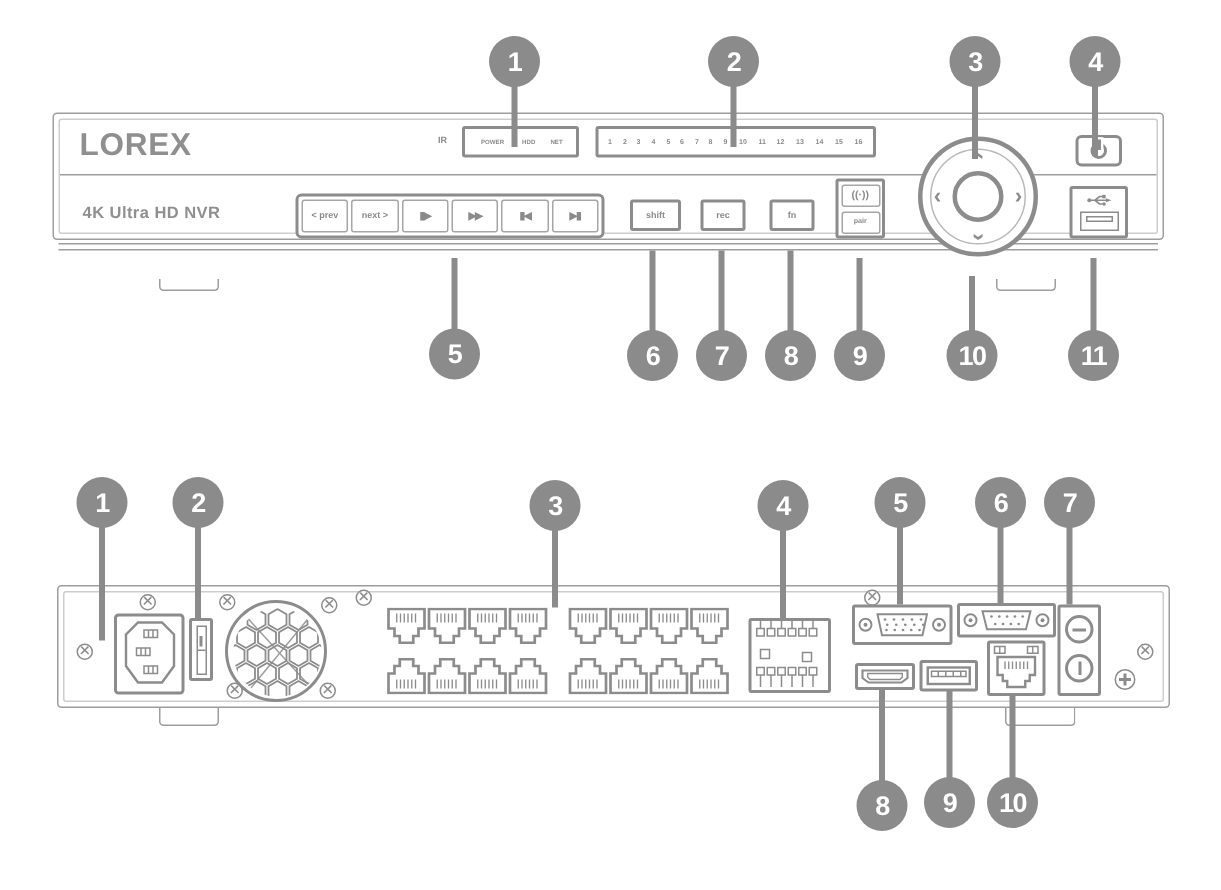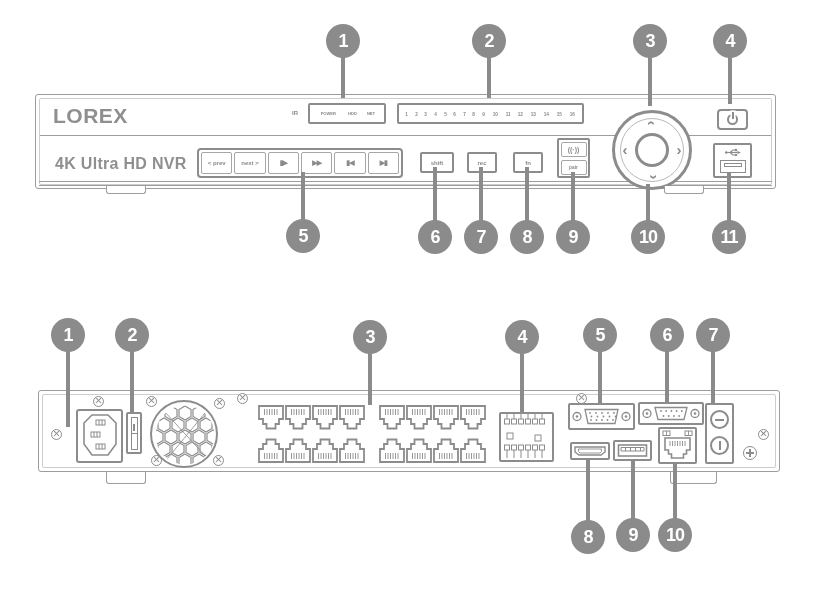--- a/index.html
+++ b/index.html
@@ -16,21 +16,21 @@
   .foot{position:absolute;border:1.5px solid var(--chassis-line);border-top:none;border-radius:0 0 3px 3px;background:#fff}
   .box{position:absolute;border:2px solid var(--component-line);background:#fff;border-radius:2px}
   .cbtn{display:flex;align-items:center;justify-content:center;color:var(--text);font-weight:bold}
   .callout{position:absolute;width:34px;height:34px;margin:-17px 0 0 -17px;border-radius:50%;
     background:var(--callout);color:#fff;display:flex;align-items:center;justify-content:center;
     font-size:18px;font-weight:bold;z-index:3;letter-spacing:-1px}
   .cline{position:absolute;width:4px;background:var(--callout);z-index:2}
   .lbl{position:absolute;color:var(--text);font-weight:bold}
   .tiny{font-size:6px} .sc80{transform:scale(0.8)}
   .brand{font-size:21px;font-weight:800;letter-spacing:.5px;color:#8f8f8f}
-  .model{font-size:16px;font-weight:bold;color:#8f8f8f;letter-spacing:.3px}
+  .model{font-size:11px;font-weight:bold;color:#8f8f8f;letter-spacing:.3px}
   .ledbox,.chbox{display:flex;align-items:center;justify-content:space-evenly;overflow:hidden}
   .ledlbl{font-size:6px;font-weight:bold;color:var(--text);transform:scale(0.68);white-space:nowrap}
   .chnum{font-size:6px;font-weight:bold;color:var(--text);transform:scale(0.78)}
   .pbgroup{display:flex;gap:2px;padding:2px;border-radius:4px}
   .pb{flex:1;border:1.3px solid #a6a6a6;border-radius:2px;background:#fff;display:flex;
       align-items:center;justify-content:center;font-size:6px;font-weight:bold;color:var(--text);white-space:nowrap}
   .pbi{font-size:7px;letter-spacing:-1px}
   .paircell{margin:1.5px;border:1px solid #a6a6a6;border-radius:2px;flex:1;display:flex;align-items:center;justify-content:center;color:var(--text);font-weight:bold}
   .nav{position:absolute;width:80px;height:80px;border:3.5px solid var(--component-line);border-radius:50%;background:#fff}
   .nav-mid{position:absolute;inset:5px;border:1.4px solid #b9b9b9;border-radius:50%}
@@ -79,21 +79,21 @@
   <div class="callout" style="left:650px;top:41px">3</div>
   <div class="callout" style="left:730px;top:41px">4</div>
   <div class="callout" style="left:303px;top:236px">5</div>
   <div class="callout" style="left:435px;top:237px">6</div>
   <div class="callout" style="left:481px;top:237px">7</div>
   <div class="callout" style="left:527px;top:237px">8</div>
   <div class="callout" style="left:573px;top:237px">9</div>
   <div class="callout" style="left:648px;top:237px">10</div>
   <div class="callout" style="left:729px;top:237px">11</div>
 
-  <div class="chassis" style="left:35px;top:94px;width:741px;height:95px">
+  <div class="chassis" style="left:35px;top:75px;width:741px;height:85px">
     <div class="chassis-inner"></div>
     <div class="hline" style="left:4px;right:4px;top:40px"></div>
     <div class="hline" style="left:3px;right:3px;top:86px;height:1px"></div>
     <div class="hline" style="left:3px;right:3px;top:90px;height:1px"></div>
 
     <div class="lbl brand" style="left:17px;top:9px">LOREX</div>
     <div class="lbl model" style="left:19px;top:60px">4K Ultra HD NVR</div>
     <div class="lbl tiny" style="left:256px;top:15px">IR</div>
 
     <div class="box ledbox" style="left:272px;top:8px;width:78px;height:21px">

